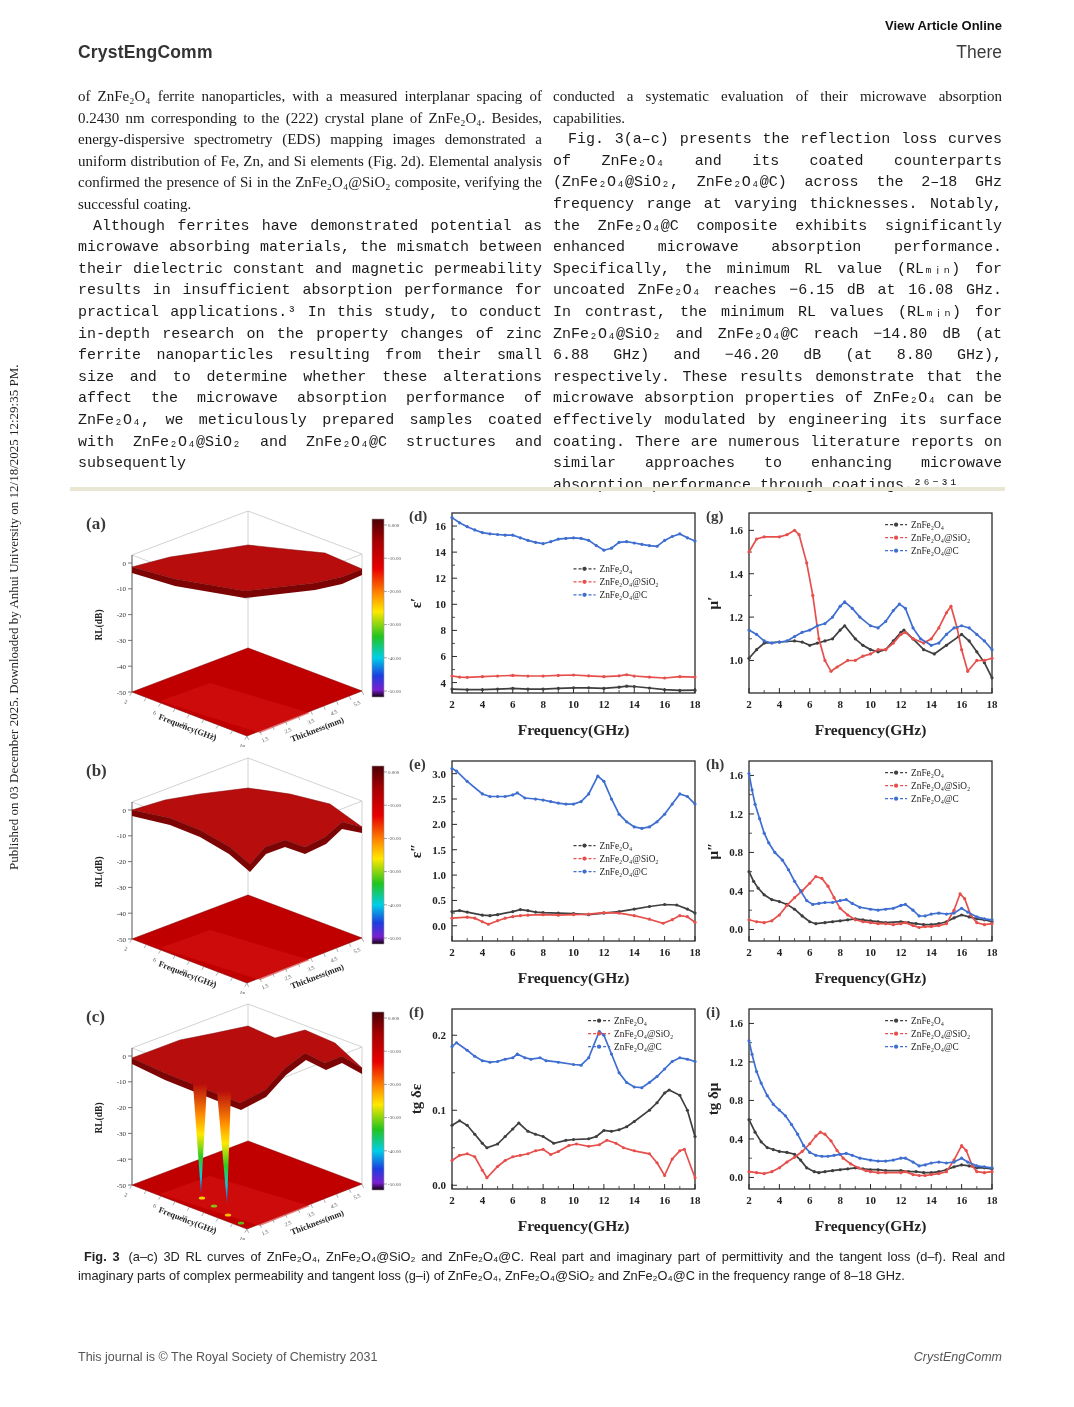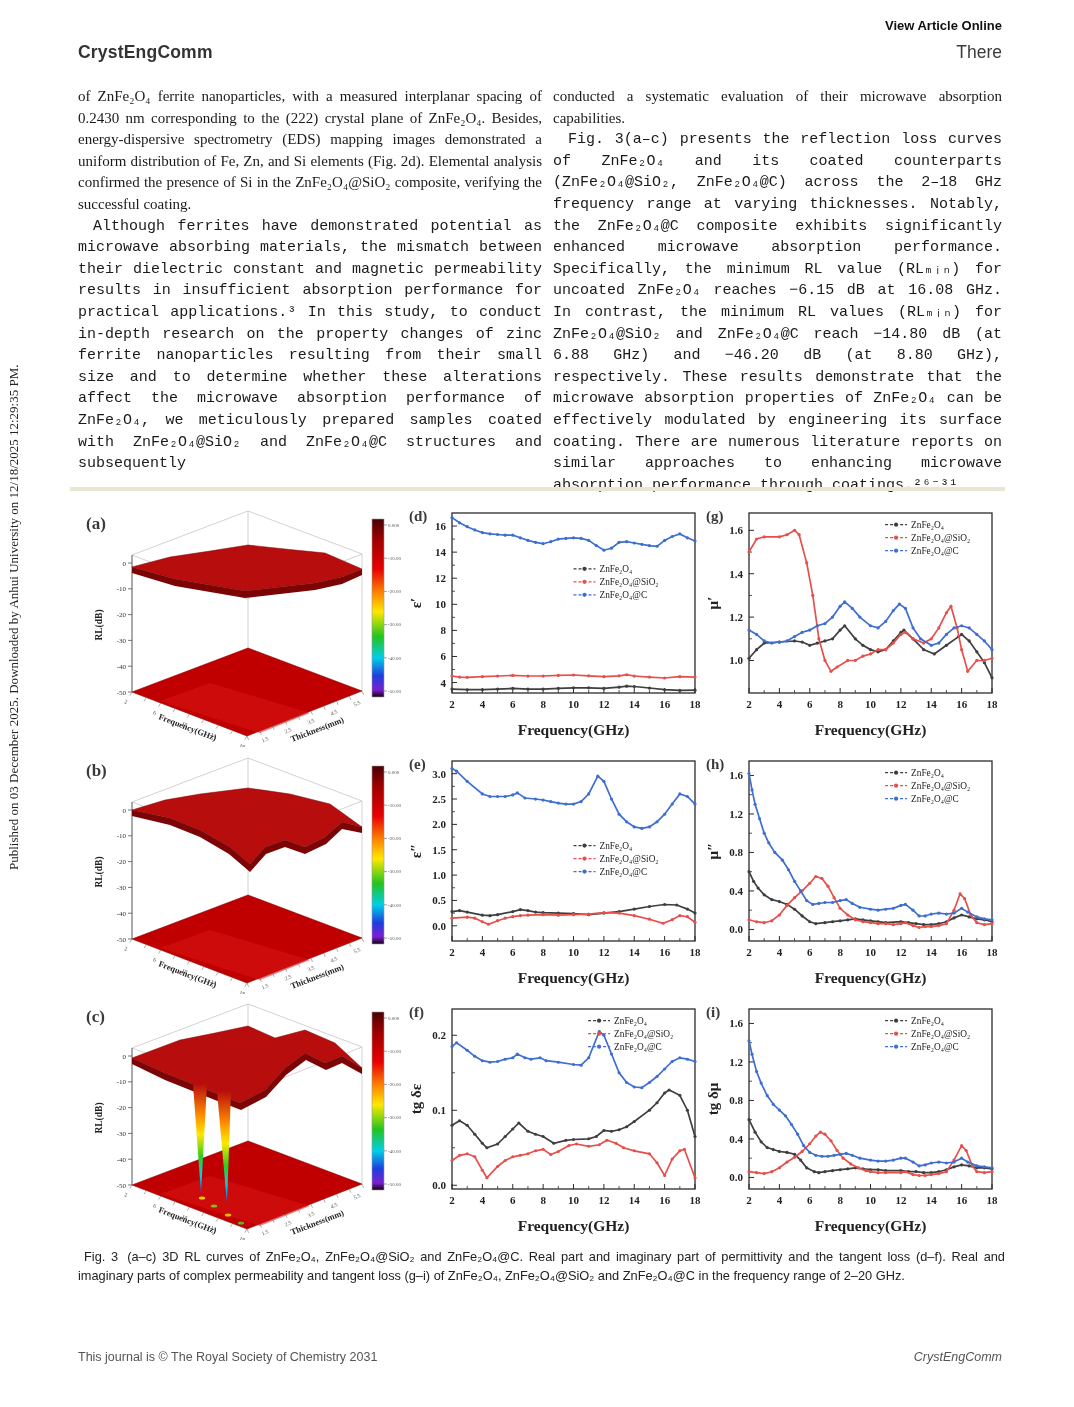--- a/index.html
+++ b/index.html
@@ -22,21 +22,21 @@
   .col p.indent{text-indent:15px;font-family:Liberation Mono, monospace;}
   
   #figure-divider{position:absolute;left:70px;top:487px;width:935px;height:4px;background:#e9e6d4;}
   .p3d{position:absolute;left:80px;}
   #p3d-a{top:505px;} #p3d-b{top:752px;} #p3d-c{top:998px;}
   .chart{position:absolute;}
   #chart-d{left:408px;top:503px;} #chart-e{left:408px;top:751px;} #chart-f{left:408px;top:999px;}
   #chart-g{left:705px;top:503px;} #chart-h{left:705px;top:751px;} #chart-i{left:705px;top:999px;}
   
   #caption{position:absolute;left:78px;top:1247px;width:927px;font-size:12.8px;line-height:19px;color:#222;text-align:justify;}
-  #caption .cap-label{font-weight:normal;margin-right:9px;padding-left:6px;}
+  #caption .cap-label{font-weight:bold;margin-right:9px;padding-left:6px;}
   
   #footer-left{position:absolute;left:78px;top:1350px;font-size:12.5px;color:#555;}
   #footer-right{position:absolute;right:72px;top:1350px;font-size:12.5px;color:#555;font-style:italic;}
 </style>
 </head>
 <body>
 
 <div id="page">
 
   <div id="view-article" class="sans">View Article Online</div>
@@ -1232,18 +1232,18 @@
         <text x="206.08" y="24.9" font-size="9.3" font-family="&quot;Liberation Serif&quot;,&quot;DejaVu Serif&quot;,serif" fill="#222" text-anchor="start">ZnFe₂O₄</text>
         <line x1="180.08" y1="34.7" x2="202.08" y2="34.7" stroke="#e6504c" stroke-width="1.2" stroke-dasharray="3,2"></line>
         <circle cx="191.08" cy="34.7" r="2.1" fill="#e6504c"></circle>
         <text x="206.08" y="37.900000000000006" font-size="9.3" font-family="&quot;Liberation Serif&quot;,&quot;DejaVu Serif&quot;,serif" fill="#222" text-anchor="start">ZnFe₂O₄@SiO₂</text>
         <line x1="180.08" y1="47.7" x2="202.08" y2="47.7" stroke="#3e6ed0" stroke-width="1.2" stroke-dasharray="3,2"></line>
         <circle cx="191.08" cy="47.7" r="2.1" fill="#3e6ed0"></circle>
         <text x="206.08" y="50.900000000000006" font-size="9.3" font-family="&quot;Liberation Serif&quot;,&quot;DejaVu Serif&quot;,serif" fill="#222" text-anchor="start">ZnFe₂O₄@C</text>
       </svg></div>
 
   <div id="caption" class="sans">
-    <span class="cap-label">Fig. 3</span><span>(a–c) 3D RL curves of ZnFe₂O₄, ZnFe₂O₄@SiO₂ and ZnFe₂O₄@C. Real part and imaginary part of permittivity and the tangent loss (d–f). Real and imaginary parts of complex permeability and tangent loss (g–i) of ZnFe₂O₄, ZnFe₂O₄@SiO₂ and ZnFe₂O₄@C in the frequency range of 2–20 GHz.</span>
+    <span class="cap-label">Fig. 3</span><span>(a–c) 3D RL curves of ZnFe₂O₄, ZnFe₂O₄@SiO₂ and ZnFe₂O₄@C. Real part and imaginary part of permittivity and the tangent loss (d–f). Real and imaginary parts of complex permeability and tangent loss (g–i) of ZnFe₂O₄, ZnFe₂O₄@SiO₂ and ZnFe₂O₄@C in the frequency range of 8–18 GHz.</span>
   </div>
 
   <div id="footer-left" class="sans">This journal is © The Royal Society of Chemistry 2031</div>
   <div id="footer-right" class="sans">CrystEngComm</div>
 </div>
 
 </body></html>

